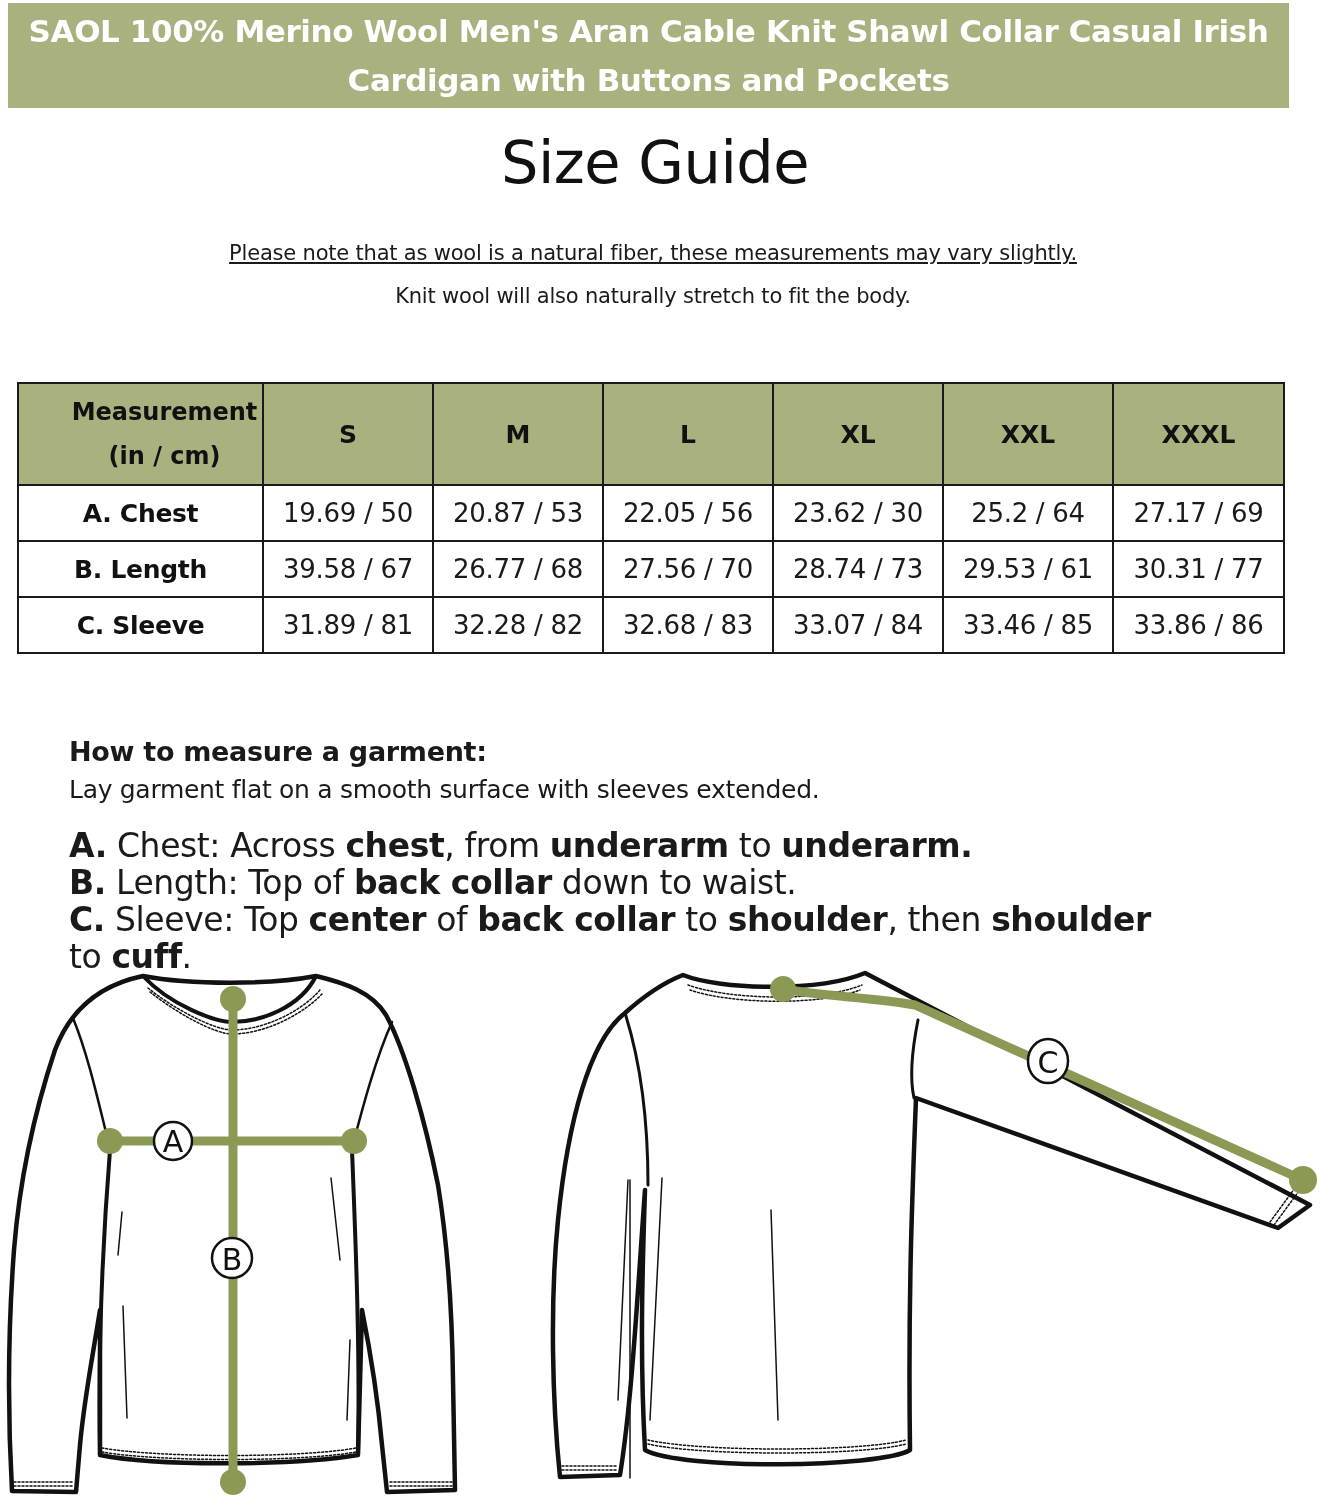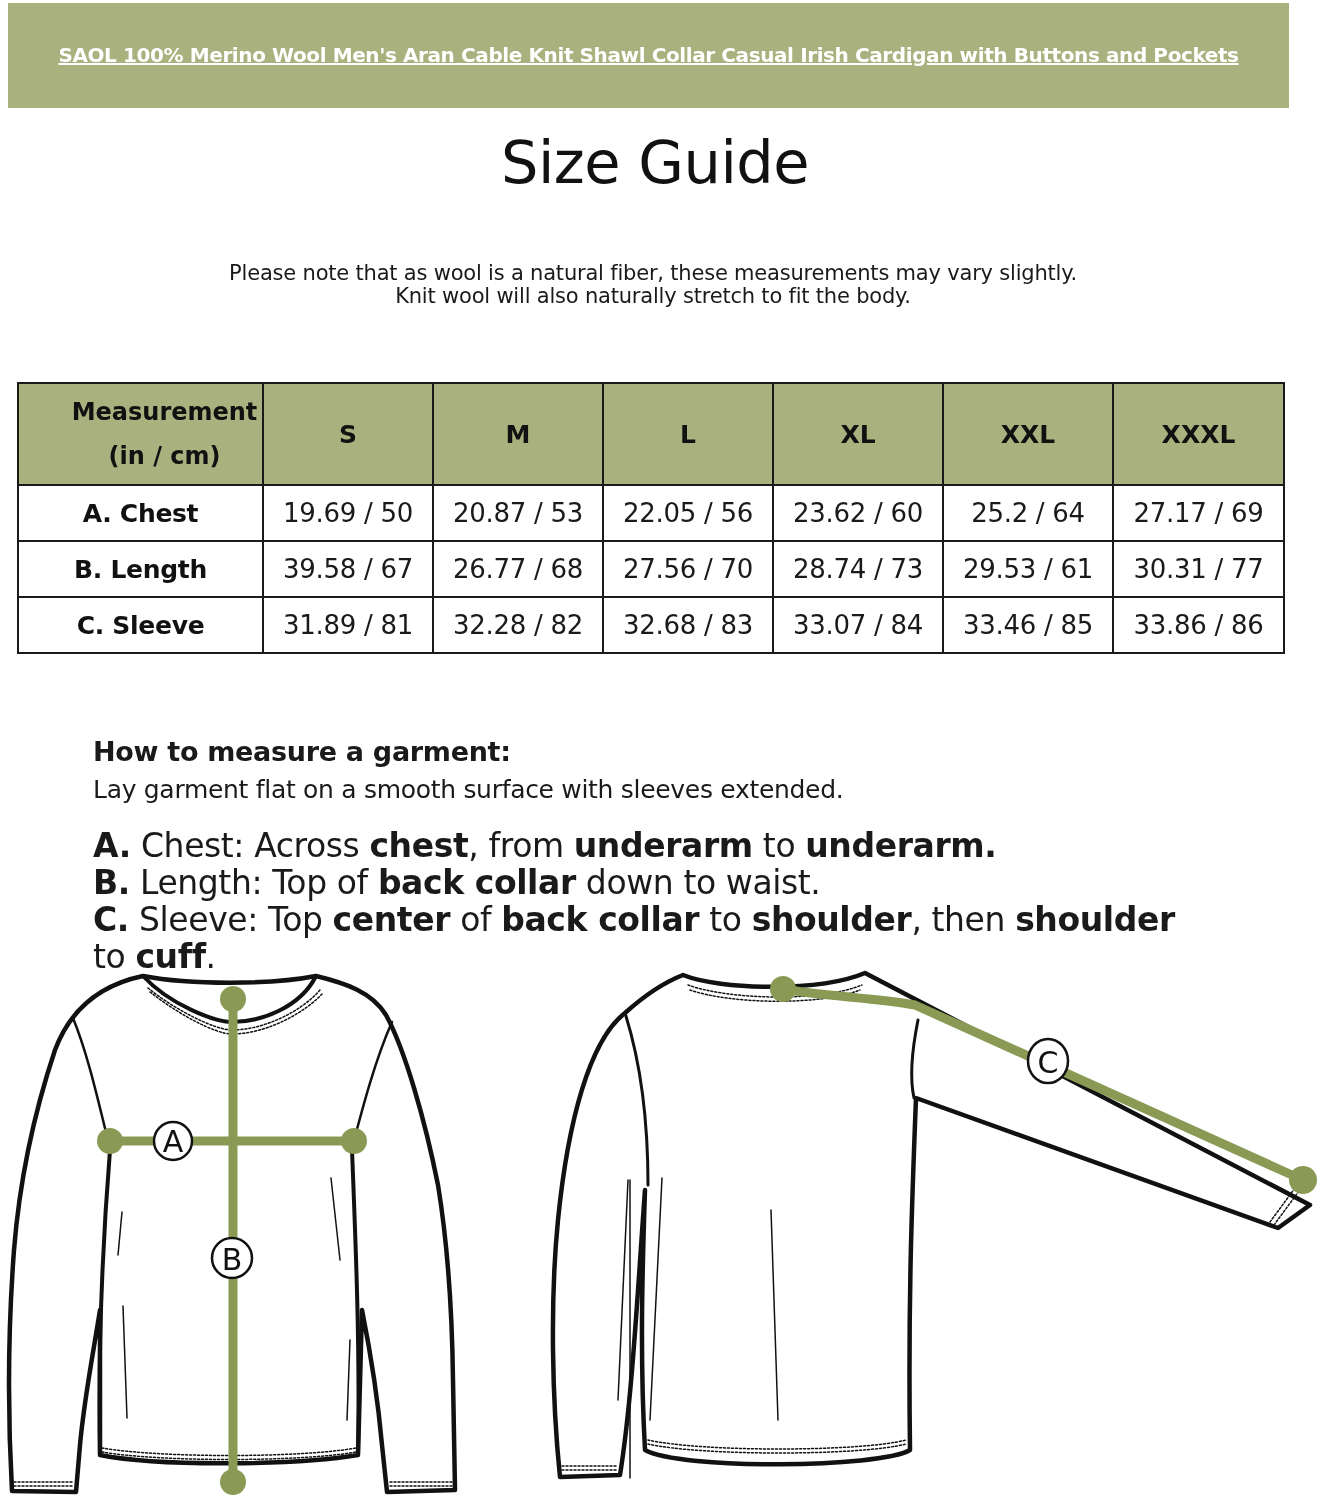--- a/index.html
+++ b/index.html
@@ -6,51 +6,51 @@
   html, body { width: 1321px; height: 1500px; background: #ffffff; overflow: hidden; }
   body { position: relative; font-family: "DejaVu Sans", "Liberation Sans", sans-serif; color: #111; }
 
   .banner {
     position: absolute; left: 8px; top: 3px; width: 1281px; height: 105px;
     background: #a9b17e;
     display: flex; align-items: center; justify-content: center; text-align: center;
   }
   .banner-title {
     color: #ffffff; font-family: "DejaVu Sans", sans-serif; font-weight: bold;
-    font-size: 20px; line-height: 49px; letter-spacing: -0.4px; width: 1260px; text-decoration: underline;
+    font-size: 31px; line-height: 49px; letter-spacing: -0.4px; width: 1260px;
   }
 
   .page-title {
     position: absolute; left: 0; top: 128px; width: 1310px; text-align: center;
     font-family: "DejaVu Sans", sans-serif; font-size: 59px; font-weight: normal; color: #111;
     letter-spacing: -0.5px;
   }
   .note {
     position: absolute; left: 0; width: 1306px; text-align: center;
     font-family: "DejaVu Sans", sans-serif; font-size: 21px; color: #1a1a1a; letter-spacing: -0.2px;
   }
-  .note-1 { top: 261px; }
+  .note-1 { top: 241px; text-decoration: underline; }
   .note-2 { top: 284px; }
 
   table.size-table {
     position: absolute; left: 17px; top: 382px; width: 1266px; height: 270px;
     border-collapse: collapse; table-layout: fixed;
   }
   .size-table th, .size-table td {
     border: 2px solid #1a1a1a; text-align: center; vertical-align: middle;
   }
   .size-table thead th {
     background: #a9b17e; height: 102px; font-weight: bold; font-size: 25px; color: #111;
     font-family: "DejaVu Sans", sans-serif;
   }
   .size-table thead th.meas-head { font-size: 24px; line-height: 44px; padding-left: 48px; }
   .size-table tbody td { height: 56px; font-size: 26px; color: #1a1a1a; font-family: "DejaVu Sans", sans-serif; letter-spacing: -0.3px; }
   .size-table tbody td.row-label { font-weight: bold; font-size: 25px; color: #111; }
 
-  .howto { position: absolute; left: 69px; top: 732px; width: 1100px; font-family: "DejaVu Sans", sans-serif; color: #1a1a1a; margin-left: 24px; }
+  .howto { position: absolute; left: 69px; top: 732px; width: 1100px; font-family: "DejaVu Sans", sans-serif; color: #1a1a1a; }
   .howto-title { font-weight: bold; font-size: 27px; line-height: 40px; letter-spacing: -0.3px; }
   .howto-intro { font-size: 25px; line-height: 36px; letter-spacing: -0.3px; }
   .howto-list { margin-top: 19px; }
   .howto-item { font-size: 33px; line-height: 37px; letter-spacing: -0.4px; }
   .howto-item b { font-weight: bold; }
 
   .diagram { position: absolute; left: 0; top: 960px; width: 1321px; height: 540px; }
 </style>
 </head>
 <body>
@@ -87,21 +87,21 @@
       <th>XXL</th>
       <th>XXXL</th>
     </tr>
   </thead>
   <tbody>
     <tr>
       <td class="row-label">A. Chest</td>
       <td>19.69 / 50</td>
       <td>20.87 / 53</td>
       <td>22.05 / 56</td>
-      <td>23.62 / 60</td>
+      <td>23.62 / 30</td>
       <td>25.2 / 64</td>
       <td>27.17 / 69</td>
     </tr>
     <tr>
       <td class="row-label">B. Length</td>
       <td>39.58 / 67</td>
       <td>26.77 / 68</td>
       <td>27.56 / 70</td>
       <td>28.74 / 73</td>
       <td>29.53 / 61</td>

